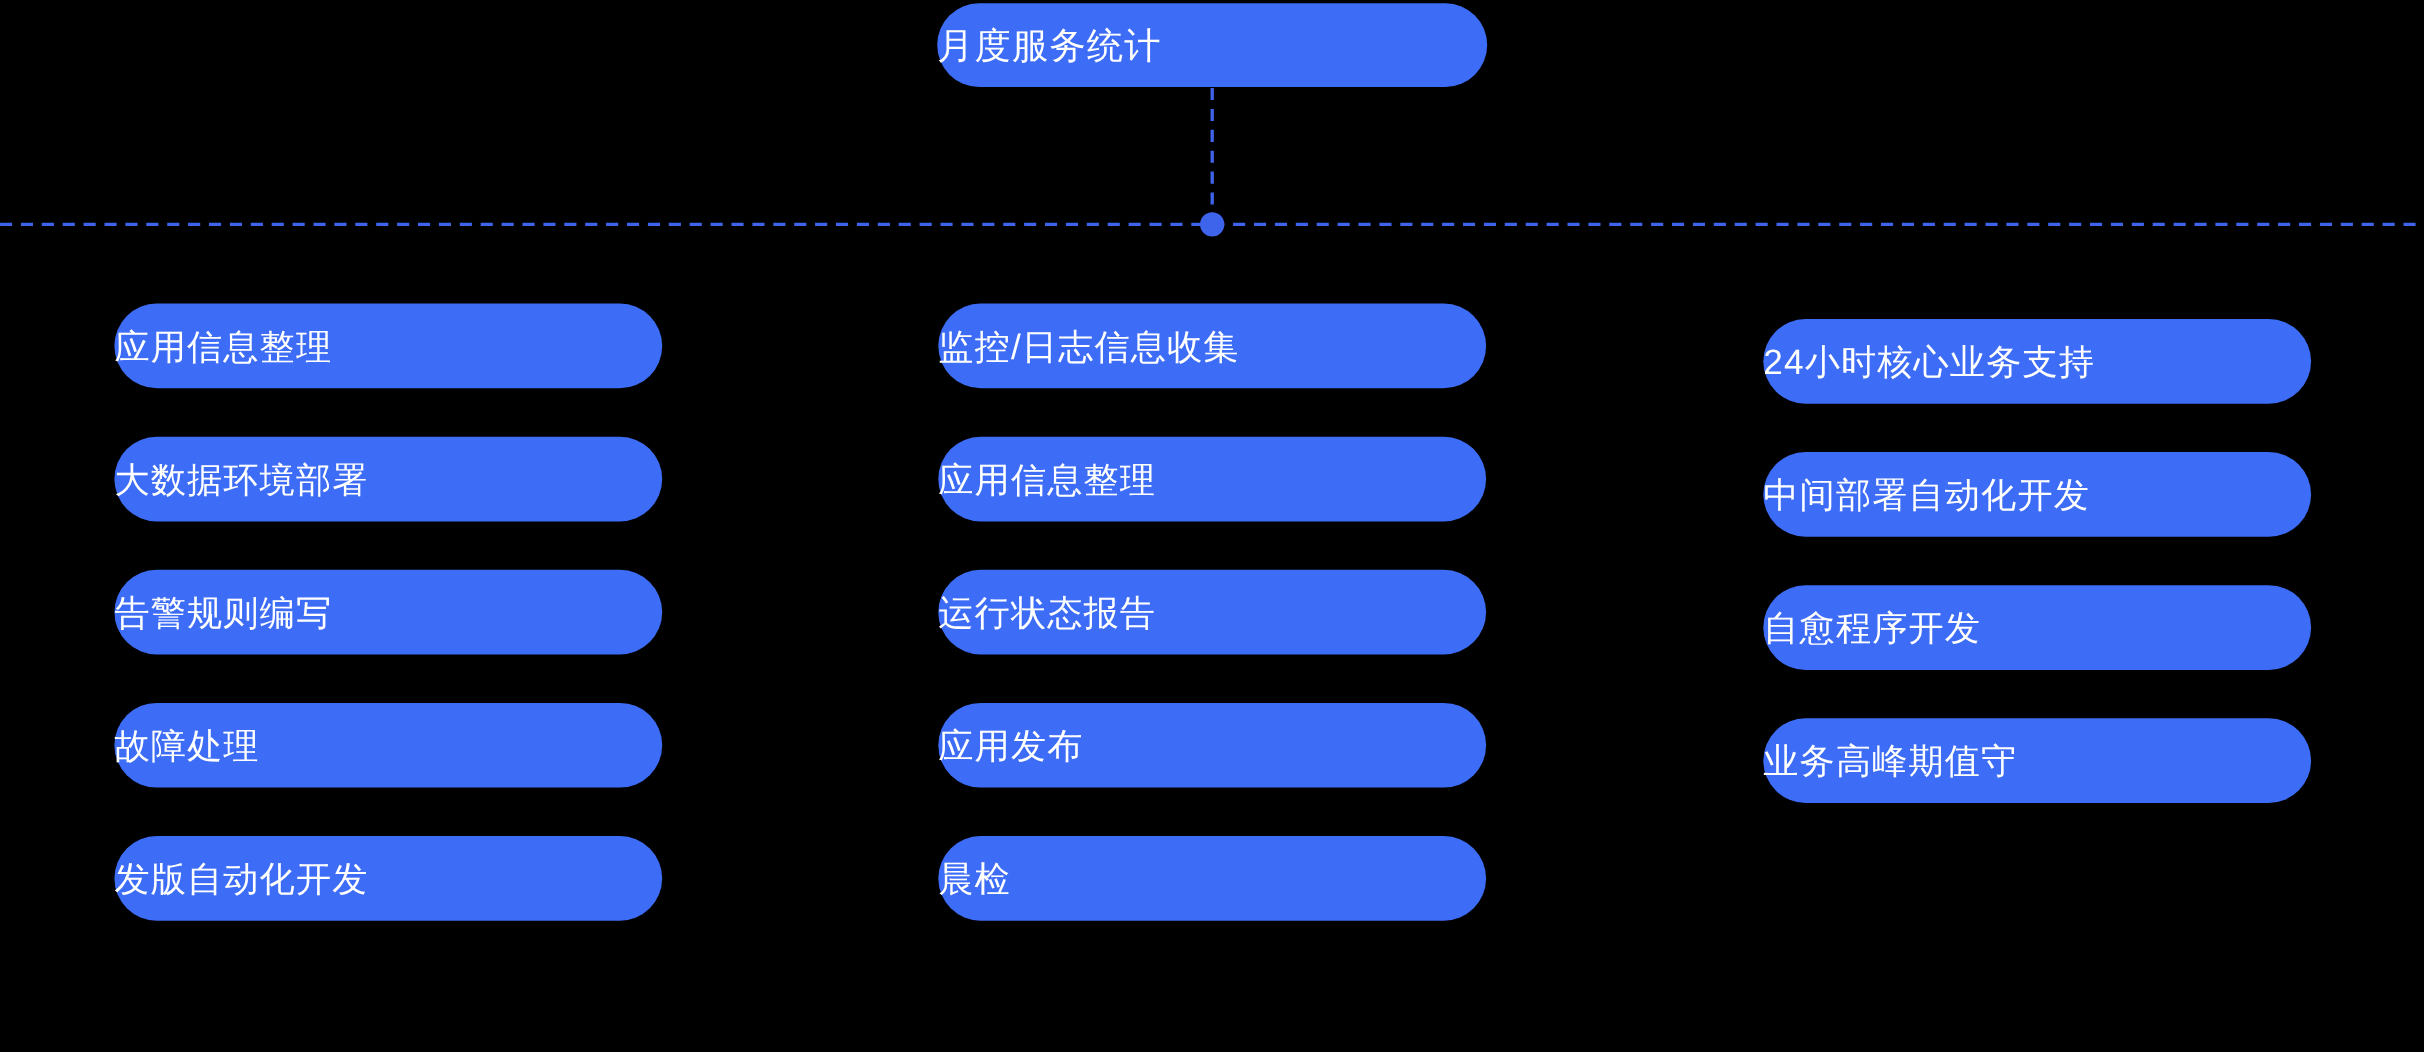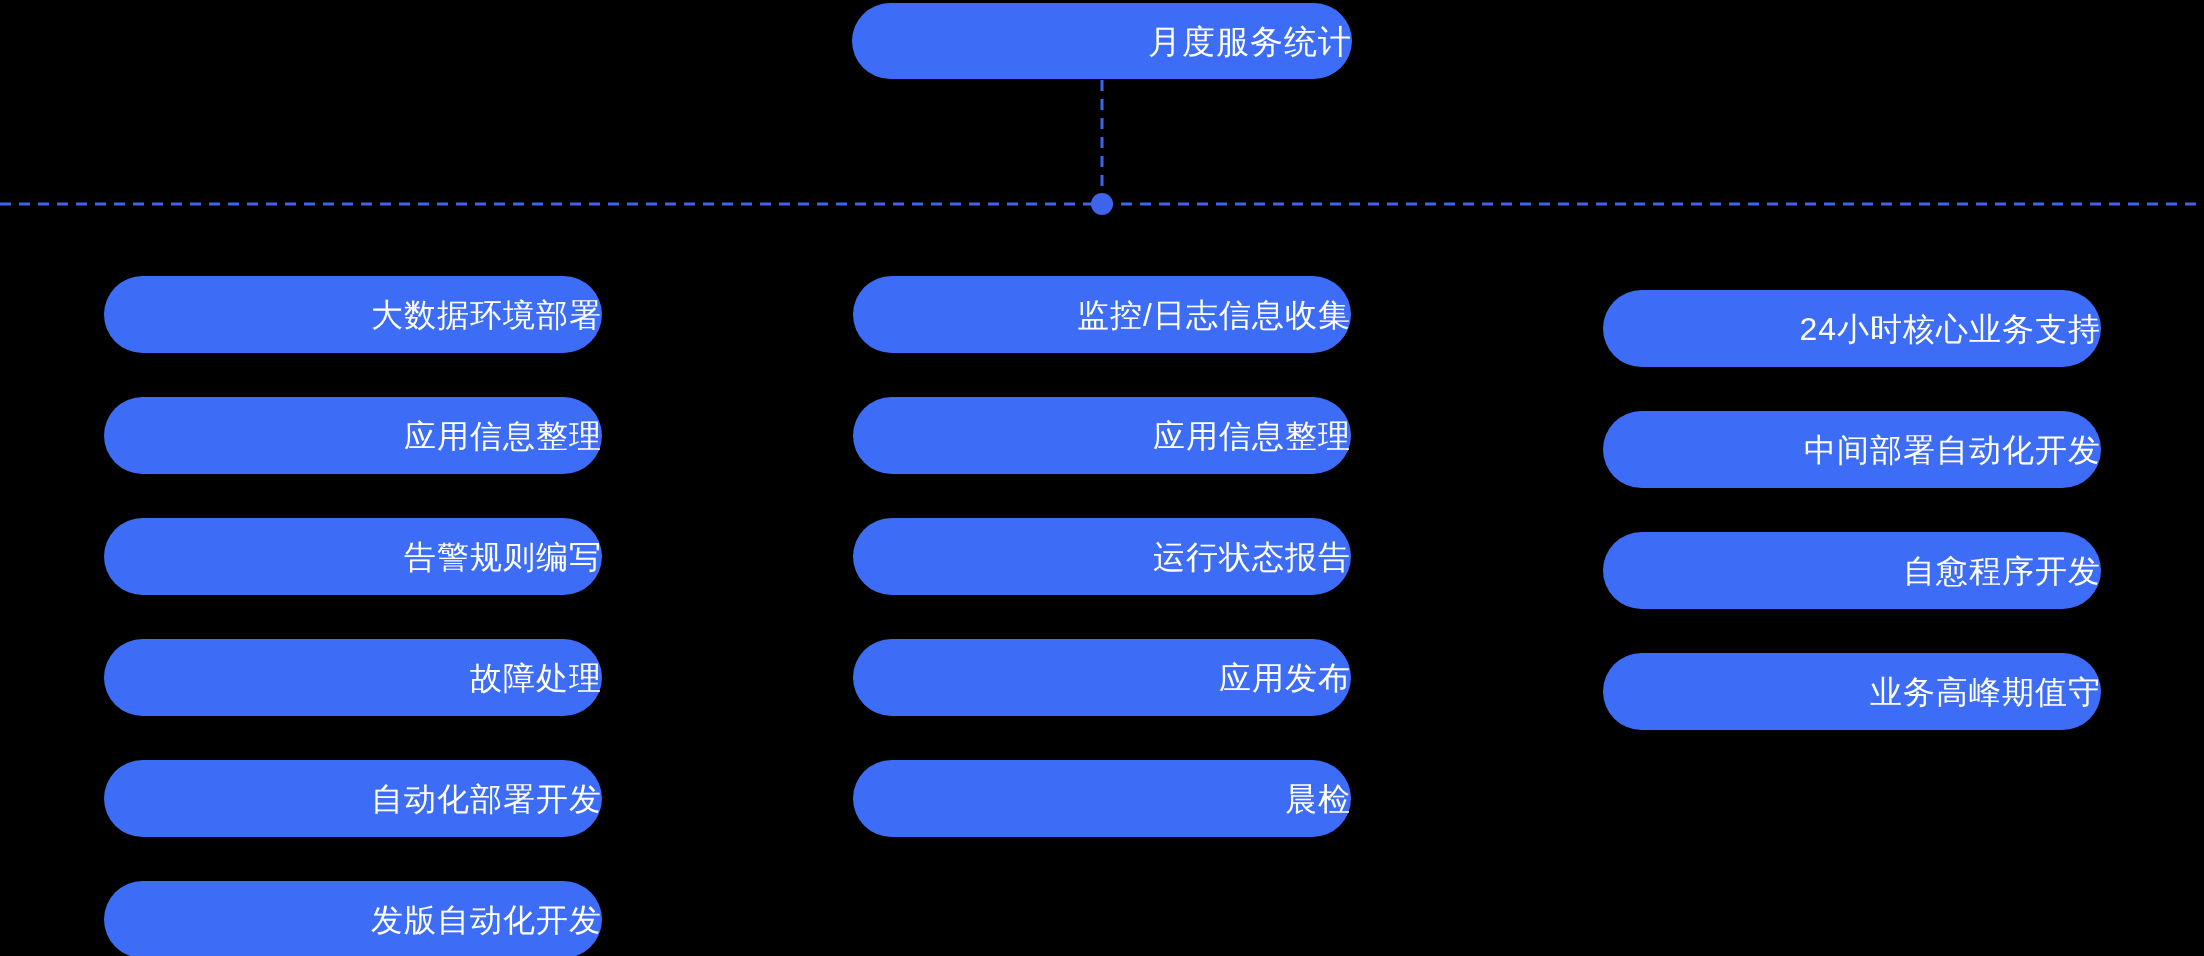--- a/index.html
+++ b/index.html
@@ -33,21 +33,21 @@
   .connector-dot{
     fill:var(--connector);
     stroke:none;
   }
   .pill{
     background:var(--node-fill);
     color:var(--text);
     border-radius:999px;
     display:flex;
     align-items:center;
-    justify-content:flex-end;
+    justify-content:flex-start;
     text-align:center;
     font-size:32px;
     line-height:1;
     letter-spacing:1px;
     cursor:default;
     white-space:nowrap;
   }
   .root-pill{
     position:absolute;
     left:852px;
@@ -79,33 +79,30 @@
     <line class="connector-line" x1="0" y1="204" x2="2204" y2="204"></line>
     <circle class="connector-dot" cx="1102" cy="204" r="11"></circle>
   </svg>
 
   <div class="pill root-pill">
     <span>月度服务统计</span>
   </div>
 
   <div class="col col-left">
     <div class="pill">
-      <span>大数据环境部署</span>
+      <span>应用信息整理</span>
     </div>
     <div class="pill">
-      <span>应用信息整理</span>
+      <span>大数据环境部署</span>
     </div>
     <div class="pill">
       <span>告警规则编写</span>
     </div>
     <div class="pill">
       <span>故障处理</span>
-    </div>
-    <div class="pill">
-      <span>自动化部署开发</span>
     </div>
     <div class="pill">
       <span>发版自动化开发</span>
     </div>
   </div>
 
   <div class="col col-middle">
     <div class="pill">
       <span>监控/日志信息收集</span>
     </div>

